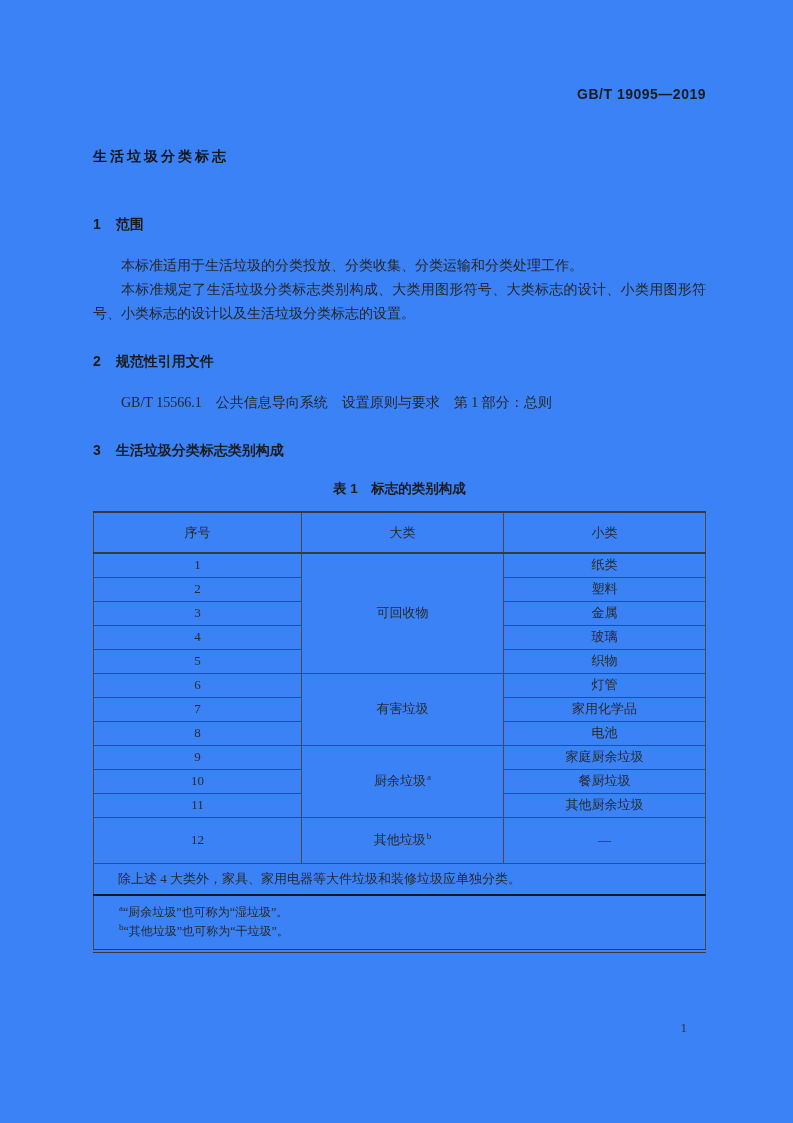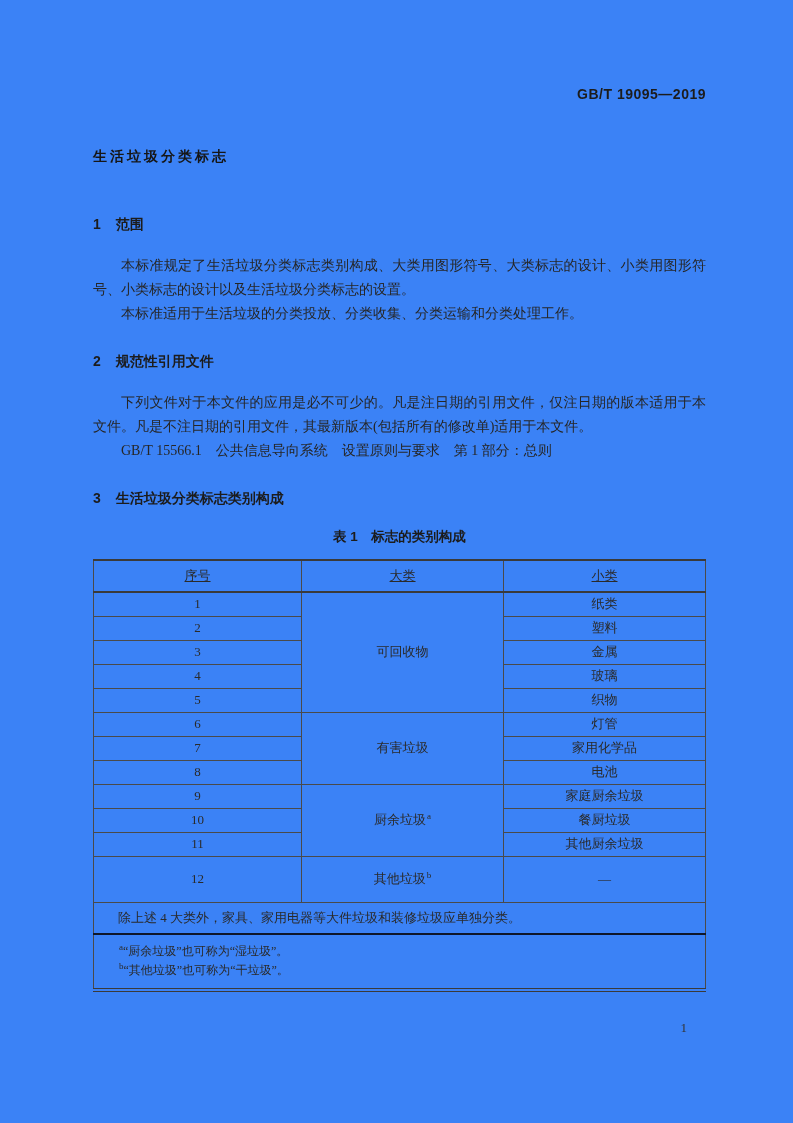--- a/index.html
+++ b/index.html
@@ -74,22 +74,21 @@
     border:1px solid #4a4a4a;
     text-align:center;
     vertical-align:middle;
     height:24px;
     padding:1px 4px;
     font-weight:normal;
   }
   .cls-table thead th {
     border-top:2px solid #3a3a3a;
     border-bottom:2px solid #3a3a3a;
-    height:32px;
-    text-decoration:underline;
+    height:41px;
   }
   .cls-table col.c-no   { width:34%; }
   .cls-table col.c-maj  { width:33%; }
   .cls-table col.c-min  { width:33%; }
   .cls-table tr.tall td { height:46px; }
   .cls-table td.note-cell {
     text-align:left;
     padding:6px 8px 6px 24px;
     height:31px;
     border-bottom:2px solid #0f172a;
@@ -123,27 +122,26 @@
 <div class="page">
   <div class="content">
 
     <div class="doc-code">GB/T 19095—2019</div>
 
     <div class="doc-title">生活垃圾分类标志</div>
 
     <div class="sec-heading first">
       <span class="sec-num">1</span><span>范围</span>
     </div>
+    <p class="para">本标准适用于生活垃圾的分类投放、分类收集、分类运输和分类处理工作。</p>
     <p class="para">本标准规定了生活垃圾分类标志类别构成、大类用图形符号、大类标志的设计、小类用图形符号、小类标志的设计以及生活垃圾分类标志的设置。</p>
-    <p class="para">本标准适用于生活垃圾的分类投放、分类收集、分类运输和分类处理工作。</p>
 
     <div class="sec-heading">
       <span class="sec-num">2</span><span>规范性引用文件</span>
     </div>
-    <p class="para">下列文件对于本文件的应用是必不可少的。凡是注日期的引用文件，仅注日期的版本适用于本文件。凡是不注日期的引用文件，其最新版本(包括所有的修改单)适用于本文件。</p>
     <p class="para">GB/T 15566.1　公共信息导向系统　设置原则与要求　第 1 部分：总则</p>
 
     <div class="sec-heading">
       <span class="sec-num">3</span><span>生活垃圾分类标志类别构成</span>
     </div>
 
     <div class="tbl-caption">表 1　标志的类别构成</div>
 
     <table class="cls-table">
       <colgroup>

